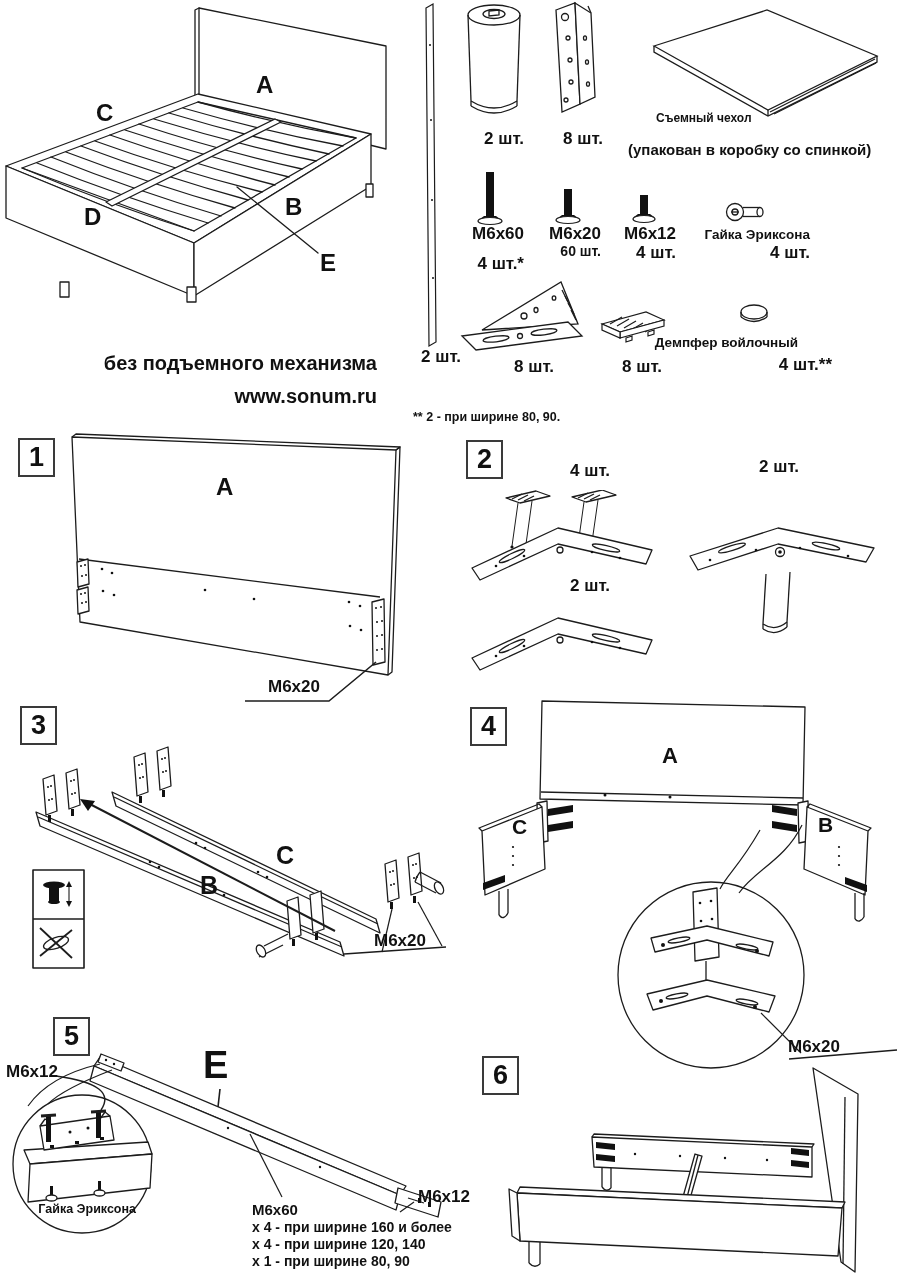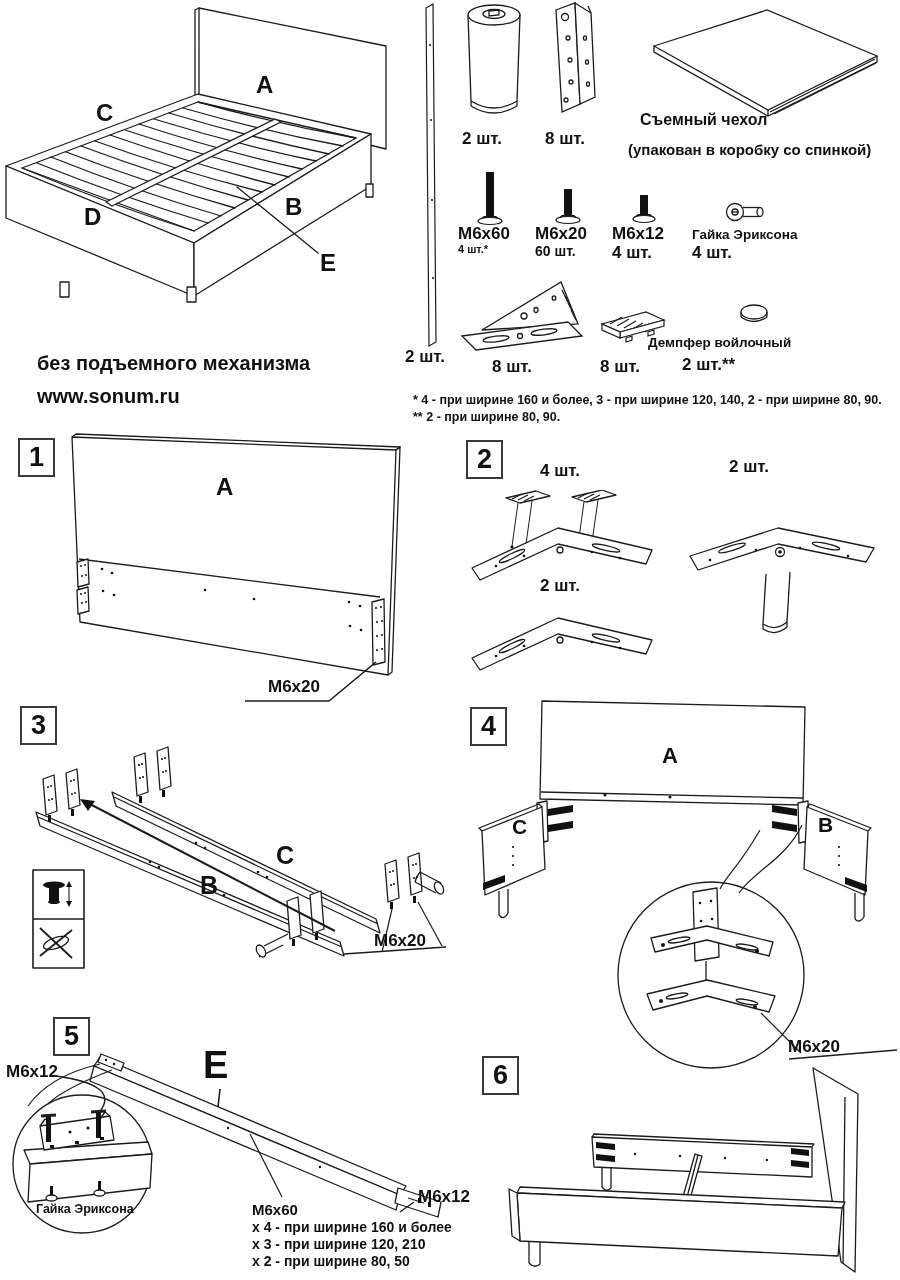--- a/index.html
+++ b/index.html
@@ -1,20 +1,20 @@
 <!DOCTYPE html>
 <html><head>
 <meta charset="utf-8">
 <style>
   html,body{margin:0;padding:0;background:#fff}
   #canvas{position:relative;width:900px;height:1280px;background:#fff;overflow:hidden;
           font-family:"Liberation Sans",sans-serif;color:#111}
   .art{position:absolute}
   .t{position:absolute;font-weight:700;color:#111;white-space:nowrap;line-height:1.05}
-  .ctr{text-align:left}
+  .ctr{text-align:right}
   .numbox{position:absolute;width:33px;height:35px;border:2px solid #3a3a3a;background:#fff;
           display:flex;align-items:center;justify-content:center;font-size:27px;font-weight:700}
 </style>
 </head>
 <body>
 
 <div id="canvas">
 
   <svg class="art" style="left:0;top:0" width="430" height="318" viewBox="0 0 430 318">
     <g stroke="#1c1c1c" stroke-width="1.3" fill="none" stroke-linecap="round" stroke-linejoin="round">
@@ -97,32 +97,32 @@
 
   <svg class="art" style="left:646px;top:2" width="240" height="118" viewBox="0 0 240 118">
     <g stroke="#1c1c1c" stroke-width="1.3" fill="none">
       <polygon points="8,44 121,8 231,54 122,108" fill="#fff"></polygon>
       <polyline points="8,44 8,50 122,114 231,60 231,54"></polyline>
       <line x1="122" y1="108" x2="122" y2="114"></line>
       <line x1="229" y1="57" x2="124" y2="110"></line>
       <line x1="230" y1="61" x2="128" y2="112"></line>
     </g>
   </svg>
-  <div class="t" style="left:640px;top:112px;font-size:16px">Съемный чехол</div>
+  <div class="t" style="left:656px;top:112px;font-size:12px">Съемный чехол</div>
   <div class="t" style="left:628px;top:142px;font-size:15px">(упакован в коробку со спинкой)</div>
 
   <svg class="art" style="left:469px;top:170" width="44" height="58" viewBox="0 0 44 58">
     <g stroke="#1c1c1c" stroke-width="1.2" fill="none">
       <rect x="17" y="2" width="8" height="46" fill="#111" stroke="none"></rect>
       <polygon points="15,46 27,46 31,49 11,49" fill="#111" stroke="none"></polygon>
       <ellipse cx="21" cy="51" rx="12" ry="3.5" fill="#fff"></ellipse>
     </g>
   </svg>
   <div class="t ctr" style="left:458px;top:225px;width:66px;font-size:17px">M6x60</div>
-  <div class="t ctr" style="left:458px;top:244px;width:66px;font-size:11px">4 шт.*</div>
+  <div class="t ctr" style="left:458px;top:255px;width:66px;font-size:17px">4 шт.*</div>
 
   <svg class="art" style="left:547px;top:187" width="44" height="41" viewBox="0 0 44 41">
     <g stroke="#1c1c1c" stroke-width="1.2" fill="none">
       <rect x="17" y="2" width="8" height="28" fill="#111" stroke="none"></rect>
       <polygon points="15,28 27,28 31,31 11,31" fill="#111" stroke="none"></polygon>
       <ellipse cx="21" cy="33" rx="12" ry="3.5" fill="#fff"></ellipse>
     </g>
   </svg>
   <div class="t ctr" style="left:535px;top:225px;width:66px;font-size:17px">M6x20</div>
   <div class="t ctr" style="left:535px;top:244px;width:66px;font-size:14px">60 шт.</div>
@@ -187,23 +187,22 @@
 
   <svg class="art" style="left:738px;top:302" width="34" height="28" viewBox="0 0 34 28">
     <g stroke="#1c1c1c" stroke-width="1.3" fill="none">
       <ellipse cx="16" cy="10" rx="13" ry="7" fill="#fff"></ellipse>
       <line x1="3" y1="10" x2="3" y2="15"></line>
         <line x1="29" y1="10" x2="29" y2="15"></line>
       <path d="M3,15 Q16,24 29,15"></path>
     </g>
   </svg>
   <div class="t ctr" style="left:648px;top:336px;width:150px;font-size:13.5px">Демпфер войлочный</div>
-  <div class="t ctr" style="left:682px;top:356px;width:150px;font-size:17px">2 шт.**</div>
-
-  <div class="t" style="left:413px;top:394px;font-size:12.5px">* 4 - при ширине 160 и более, 3 - при ширине 120, 140, 2 - при ширине 80, 90.</div>
+  <div class="t ctr" style="left:682px;top:356px;width:150px;font-size:17px">4 шт.**</div>
+
   <div class="t" style="left:413px;top:411px;font-size:12.5px">** 2 - при ширине 80, 90.</div>
 
   <div class="numbox" style="left:18px;top:438px">1</div>
   <svg class="art" style="left:55px;top:430" width="350" height="290" viewBox="0 0 350 290">
     <g stroke="#1c1c1c" stroke-width="1.3" fill="none" stroke-linejoin="round">
       <polygon points="17,7 341,20 333,245 25,192" fill="#fff"></polygon>
       <polyline points="17,7 21,4 345,17 341,20"></polyline>
       <polyline points="341,20 345,17 337,242 333,245"></polyline>
       <line x1="24" y1="129" x2="325" y2="167"></line>
       <polygon points="22,132 33,129 34,154 23,157" fill="#fff"></polygon>
@@ -533,22 +532,22 @@
       <rect x="98" y="141" width="3" height="10" fill="#111" stroke="none"></rect>
       <ellipse cx="99.5" cy="153" rx="5.5" ry="3" fill="#fff"></ellipse>
     </g>
   </svg>
   <div class="t" style="left:6px;top:1063px;font-size:17px">M6x12</div>
   <div class="t" style="left:203px;top:1046px;font-size:38px">E</div>
   <div class="t ctr" style="left:36px;top:1203px;width:100px;font-size:12.5px">Гайка Эриксона</div>
   <div class="t" style="left:418px;top:1188px;font-size:17px">M6x12</div>
   <div class="t" style="left:252px;top:1202px;font-size:15px">M6x60</div>
   <div class="t" style="left:252px;top:1220px;font-size:14px">x 4 - при ширине 160 и более</div>
-  <div class="t" style="left:252px;top:1237px;font-size:14px">x 3 - при ширине 120, 210</div>
-  <div class="t" style="left:252px;top:1254px;font-size:14px">x 2 - при ширине 80, 50</div>
+  <div class="t" style="left:252px;top:1237px;font-size:14px">x 4 - при ширине 120, 140</div>
+  <div class="t" style="left:252px;top:1254px;font-size:14px">x 1 - при ширине 80, 90</div>
 
   <div class="numbox" style="left:482px;top:1056px">6</div>
   <svg class="art" style="left:455px;top:1048" width="445" height="232" viewBox="0 0 445 232">
     <g stroke="#1c1c1c" stroke-width="1.3" fill="none" stroke-linejoin="round">
       <polygon points="358,20 403,46 400,224 386,214" fill="#fff"></polygon>
       <line x1="390" y1="49" x2="388" y2="216"></line>
       <polygon points="137,89 357,99 357,129 139,119" fill="#fff"></polygon>
       <polyline points="137,89 139,86 359,96 357,99"></polyline>
       <g fill="#111" stroke="none">
         <circle cx="180" cy="106" r="1.2"></circle>

